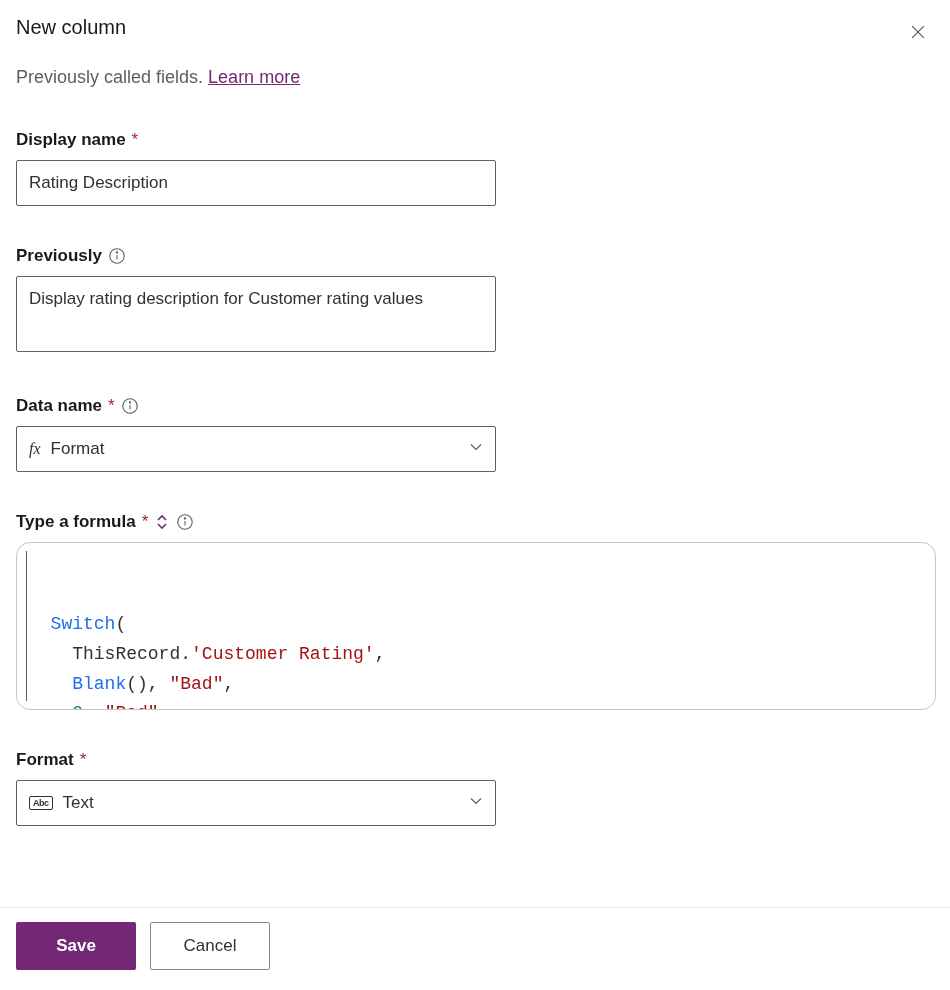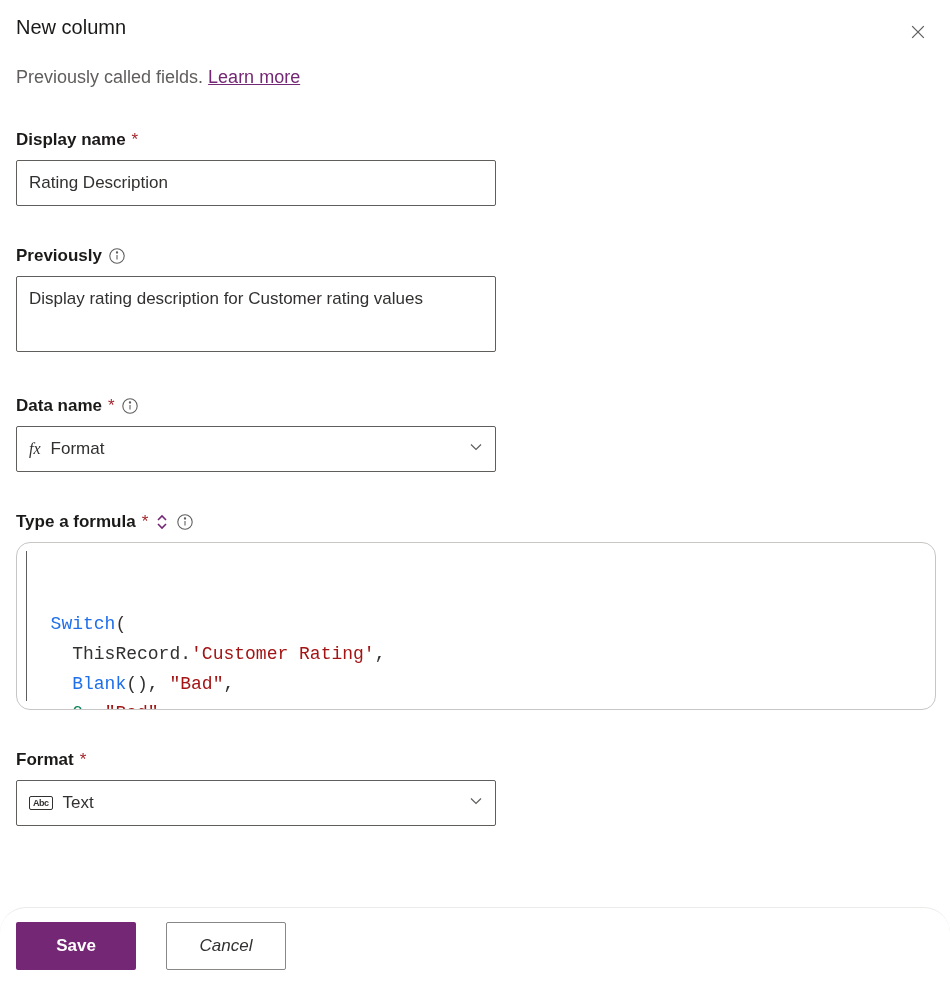--- a/index.html
+++ b/index.html
@@ -157,25 +157,24 @@
       bottom: 8px;
       width: 1px;
       background: #605e5c;
     }
     .footer {
       position: absolute;
       bottom: 0;
       left: 0;
       right: 0;
       display: flex;
-      gap: 30px;
+      gap: 14px;
       padding: 14px 16px 20px 16px;
       border-top: 1px solid #edebe9;
       background: #fff;
-      border-radius: 26px;
     }
     .btn {
       height: 48px;
       padding: 0 28px;
       font-size: 17px;
       font-family: inherit;
       border-radius: 2px;
       cursor: pointer;
       display: flex;
       align-items: center;
@@ -186,21 +185,20 @@
       color: #ffffff;
       border: none;
       font-weight: 600;
       min-width: 120px;
     }
     .btn-secondary {
       background: #ffffff;
       color: #323130;
       border: 1px solid #8a8886;
       min-width: 120px;
-      font-style: italic;
     }
   </style>
 </head>
 <body>
 
 <div class="header">
   <div class="title">New column</div>
   <div class="close-btn">
     <svg viewBox="0 0 24 24" fill="none" stroke="currentColor" stroke-width="1.5">
       <line x1="5" y1="5" x2="19" y2="19"></line>

